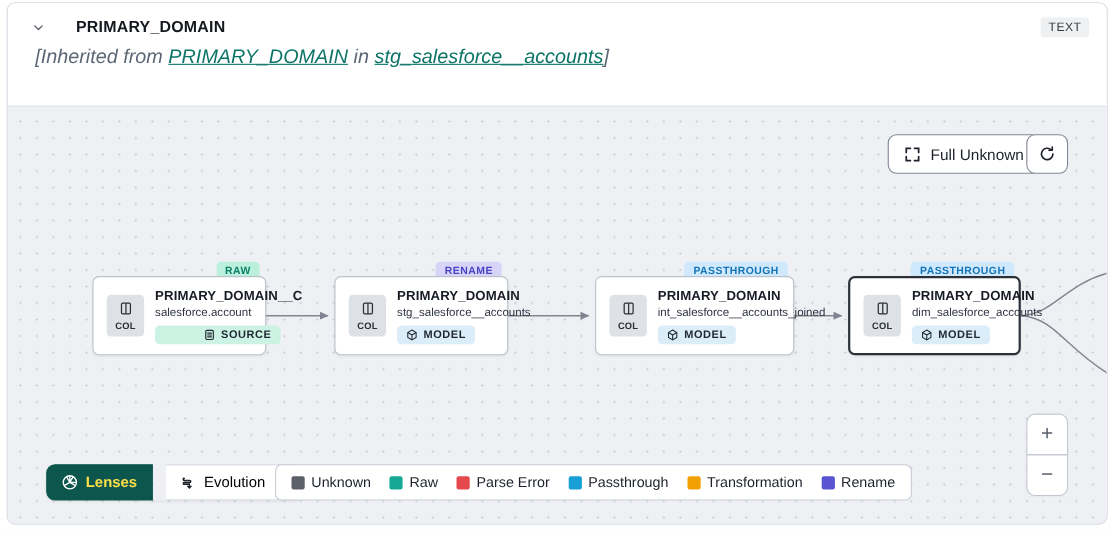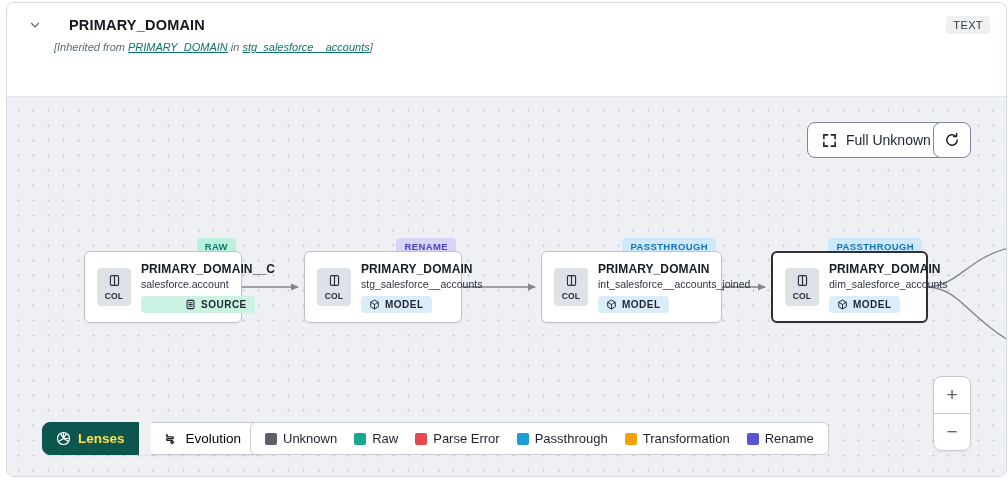--- a/index.html
+++ b/index.html
@@ -11,21 +11,21 @@
   }
   
   .hdr { height:93px; background:#fff; padding:13px 16px 8px 20px; flex:0 0 auto; }
   .hdr-row1 { display:flex; align-items:center; }
   .chev-btn { width:16px; height:16px; border:none; background:none; cursor:pointer; display:flex; align-items:center; justify-content:center; color:#565d68; }
   .hdr-title { margin-left:26px; font-size:14.5px; font-weight:700; color:#14181f; letter-spacing:.2px; }
   .hdr-spacer { flex:1; }
   .type-badge { background:#eef0f2; color:#343a42; font-size:11px; font-weight:500; padding:3px 7px; border-radius:3px; letter-spacing:.4px; }
   .hdr-desc { margin:9px 0 0 10px; font-style:italic; font-size:14px; color:#20262f; }
   .hdr-desc .code { font-family:"DejaVu Sans Mono", monospace; font-weight:700; font-style:italic; font-size:12.5px; }
-  .hdr-inh { margin:7px 0 0 27px; font-style:italic; font-size:11px; color:#5d6876; }
+  .hdr-inh { margin:7px 0 0 5px; font-style:italic; font-size:18px; color:#5d6876; }
   .hdr-inh a { color:#0c7467; text-decoration:underline; cursor:pointer; }
   
   .canvas {
     position:relative; flex:1; border-top:1px solid #e2e5ea;
     background-color:#eef0f4;
     background-image: radial-gradient(#d0d4db 1px, transparent 1.2px);
     background-size:15px 15px; background-position:4px 6px;
     overflow:hidden;
   }
   .edges { position:absolute; left:0; top:0; pointer-events:none; }

